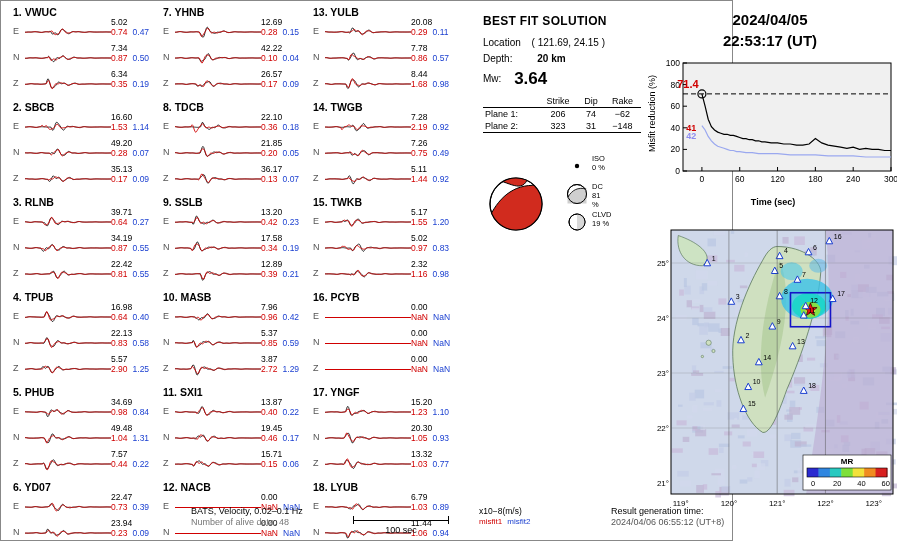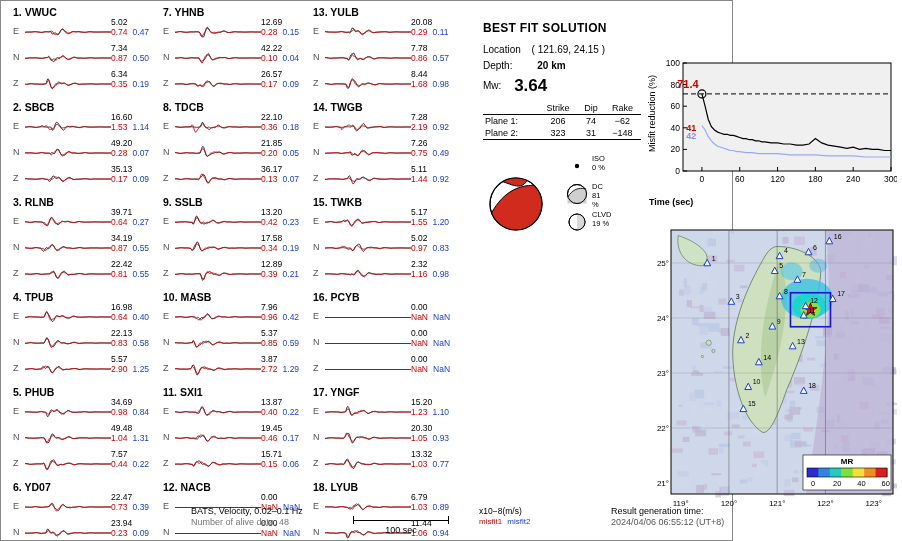--- a/index.html
+++ b/index.html
@@ -22,21 +22,21 @@
   .wave svg{display:block}
   .amp{position:absolute;left:98px;top:-1px;font-size:8.5px;color:#000;text-align:right;line-height:9.5px;}
   .mis{position:absolute;left:98px;top:8.5px;font-size:8.5px;color:#d00000;line-height:9.5px;white-space:nowrap;}
   .mis .m2{color:#1a3fd0;margin-left:5px;}
   .mis .nan{color:#d00000}
   .mis .nan2{color:#1a3fd0;margin-left:5px;}
   .flat{position:absolute;left:12px;top:13px;width:86px;height:1px;background:#d00000;}
 
   
   .bfs{position:absolute;left:480px;top:12px;width:160px;}
-  .bfs h2{font-size:12px;font-weight:bold;margin:8px 0 9px 2px;letter-spacing:.3px;}
+  .bfs h2{font-size:12px;font-weight:bold;margin:1px 0 9px 2px;letter-spacing:.3px;}
   .bfs .row{font-size:10px;margin:0 0 5px 2px;}
   .bfs .row b{font-weight:bold;}
   .bfs .mw{font-size:10px;margin:2px 0 6px 2px;}
   .bfs .mwval{font-size:17px;font-weight:bold;vertical-align:-2px;margin-left:10px;}
   .tbl{width:158px;border-collapse:collapse;font-size:9px;margin-left:2px;}
   .tbl td,.tbl th{padding:1px 2px;text-align:center;font-weight:normal;}
   .tbl .lft{text-align:left;}
   .tbl tr.hdr td{border-bottom:1px solid #000;}
   .tbl tr.bot td{border-bottom:1px solid #000;}
 
@@ -47,21 +47,21 @@
   .lg .txt{position:absolute;left:26px;top:1px;}
 
   
   .maintitle{position:absolute;left:640px;top:8px;width:258px;text-align:center;
     font-size:15px;font-weight:bold;line-height:21px;}
 
   
   .misfitchart{position:absolute;left:648px;top:56px;width:248px;height:156px;}
   .mf-ylabel{position:absolute;left:-2px;top:18px;transform-origin:0 0;transform:rotate(-90deg) translate(-100%,0);
      font-size:9px;white-space:nowrap;}
-  .mf-xlabel{position:absolute;left:0;top:140px;width:248px;text-align:left;font-size:9px;font-weight:bold;}
+  .mf-xlabel{position:absolute;left:0;top:140px;width:248px;text-align:center;font-size:9px;font-weight:bold;}
 
   
   .map{position:absolute;left:648px;top:225px;width:248px;height:288px;}
 
   
   .footer{position:absolute;left:0;top:505px;width:902px;height:36px;padding-left:26px;}
   .f-bats{position:absolute;left:190px;top:0px;font-size:9px;}
   .f-alive{position:absolute;left:190px;top:11px;font-size:9px;color:#777;}
   .scalebar{position:absolute;left:352px;top:10px;width:96px;}
   .scalebar .bar{position:relative;height:8px;}
@@ -769,20 +769,24 @@
           <circle cx="11" cy="11" r="8" fill="none" stroke="#000"></circle>
         </svg>
       </span>
       <span class="txt">
         <span>CLVD</span><br>
         <span>19 %</span>
       </span>
     </div>
   </div>
 
+  <div class="maintitle">
+    <div>2024/04/05</div>
+    <div>22:53:17  (UT)</div>
+  </div>
 
   <div class="misfitchart">
     <div class="mf-ylabel">Misfit reduction (%)</div>
     <svg id="mfsvg" width="248" height="136">
         <rect x="34" y="6" width="208" height="108" fill="#f0f0f0" stroke="#000" stroke-width="1"></rect>
         <line x1="34" y1="36.88799999999999" x2="242" y2="36.88799999999999" stroke="#000" stroke-width="1" stroke-dasharray="5,3"></line>
         <line x1="52.90909090909091" y1="114" x2="52.90909090909091" y2="110" stroke="#000"></line>
         <text x="52.90909090909091" y="125" font-size="8.5" text-anchor="middle" font-family="Liberation Sans, sans-serif">0</text>
         <line x1="90.72727272727272" y1="114" x2="90.72727272727272" y2="110" stroke="#000"></line>
         <text x="90.72727272727272" y="125" font-size="8.5" text-anchor="middle" font-family="Liberation Sans, sans-serif">60</text>

